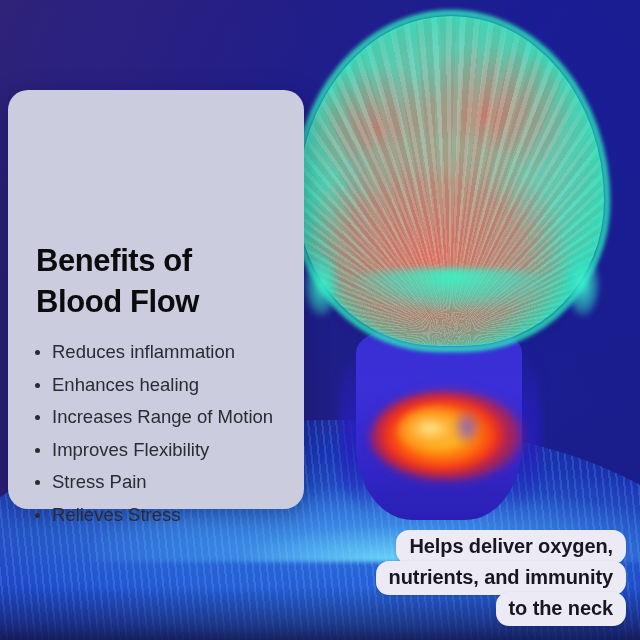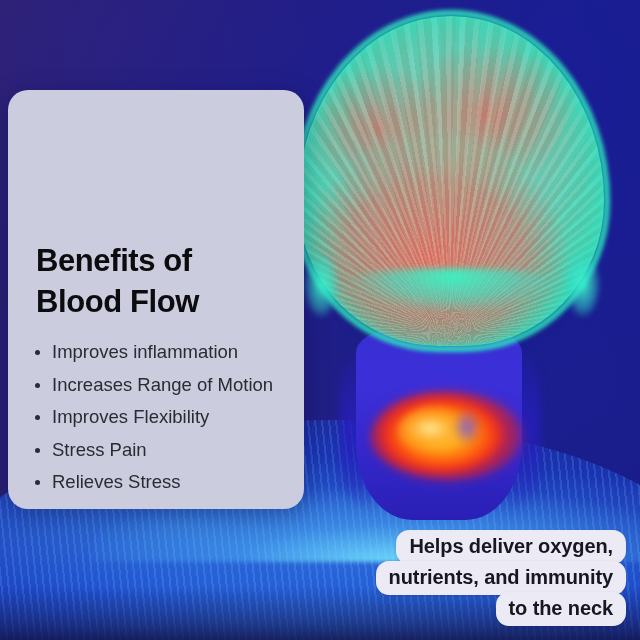--- a/index.html
+++ b/index.html
@@ -290,21 +290,22 @@
     <div class="head-rim"></div>
     <div class="ear-l"></div>
     <div class="ear-r"></div>
     <div class="hairline"></div>
     <div class="shoulder-dark"></div>
   </div>
 
   <div class="card">
     <h1 class="card-title">Benefits of<br>Blood Flow</h1>
     <ul class="bullets">
-      <li>Improves inflammation</li>
+      <li>Reduces inflammation</li>
+      <li>Enhances healing</li>
       <li>Increases Range of Motion</li>
       <li>Improves Flexibility</li>
       <li>Stress Pain</li>
       <li>Relieves Stress</li>
     </ul>
   </div>
 
   <div class="caption">
     <span class="line l1"><span>Helps deliver oxygen,</span></span>
     <span class="line l2"><span>nutrients, and immunity</span></span>

